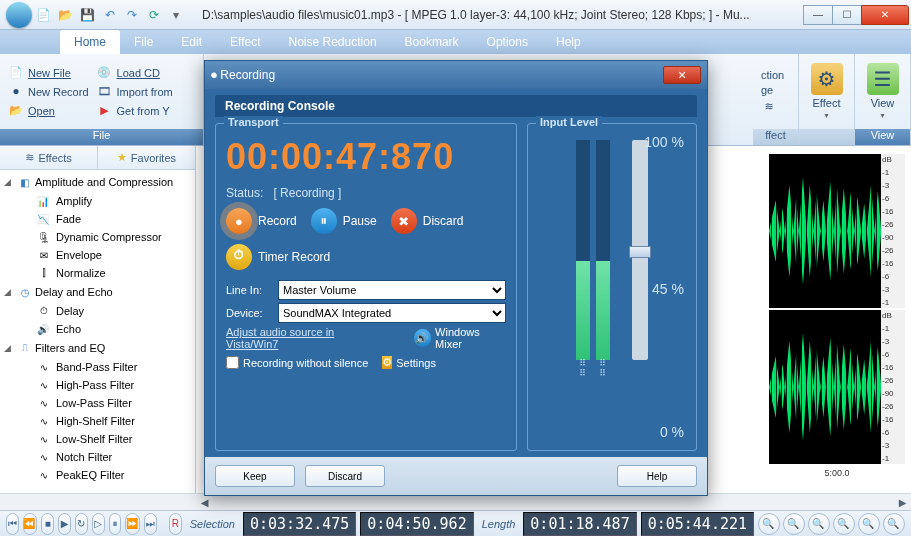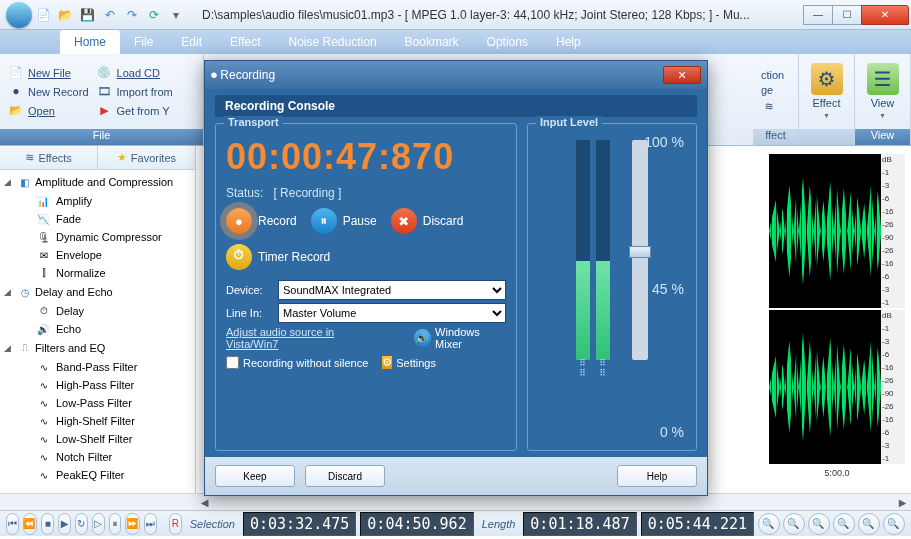--- a/index.html
+++ b/index.html
@@ -398,26 +398,26 @@
               <span>Discard</span>
             </div>
         </div>
         <div class="btnrow">
           <div class="rbutton">
               <span class="circ timer">⏱</span>
               <span>Timer Record</span>
             </div>
         </div>
         <div class="devrow">
+            <label>Line In:</label>
+            <select><option>Master Volume</option></select>
+          </div>
+        <div class="devrow">
             <label>Device:</label>
             <select><option>SoundMAX Integrated</option></select>
-          </div>
-        <div class="devrow">
-            <label>Line In:</label>
-            <select><option>Master Volume</option></select>
           </div>
         <div class="linkrow">
           <a href="#">Adjust audio source in Vista/Win7</a>
           <div class="mini">
               <span class="mic" style="background:linear-gradient(#4fb4ef,#1b7fc9)">🔊</span>
               <span>Windows Mixer</span>
             </div>
         </div>
         <div class="chkrow">
           <label style="display:flex;align-items:center;gap:4px">

